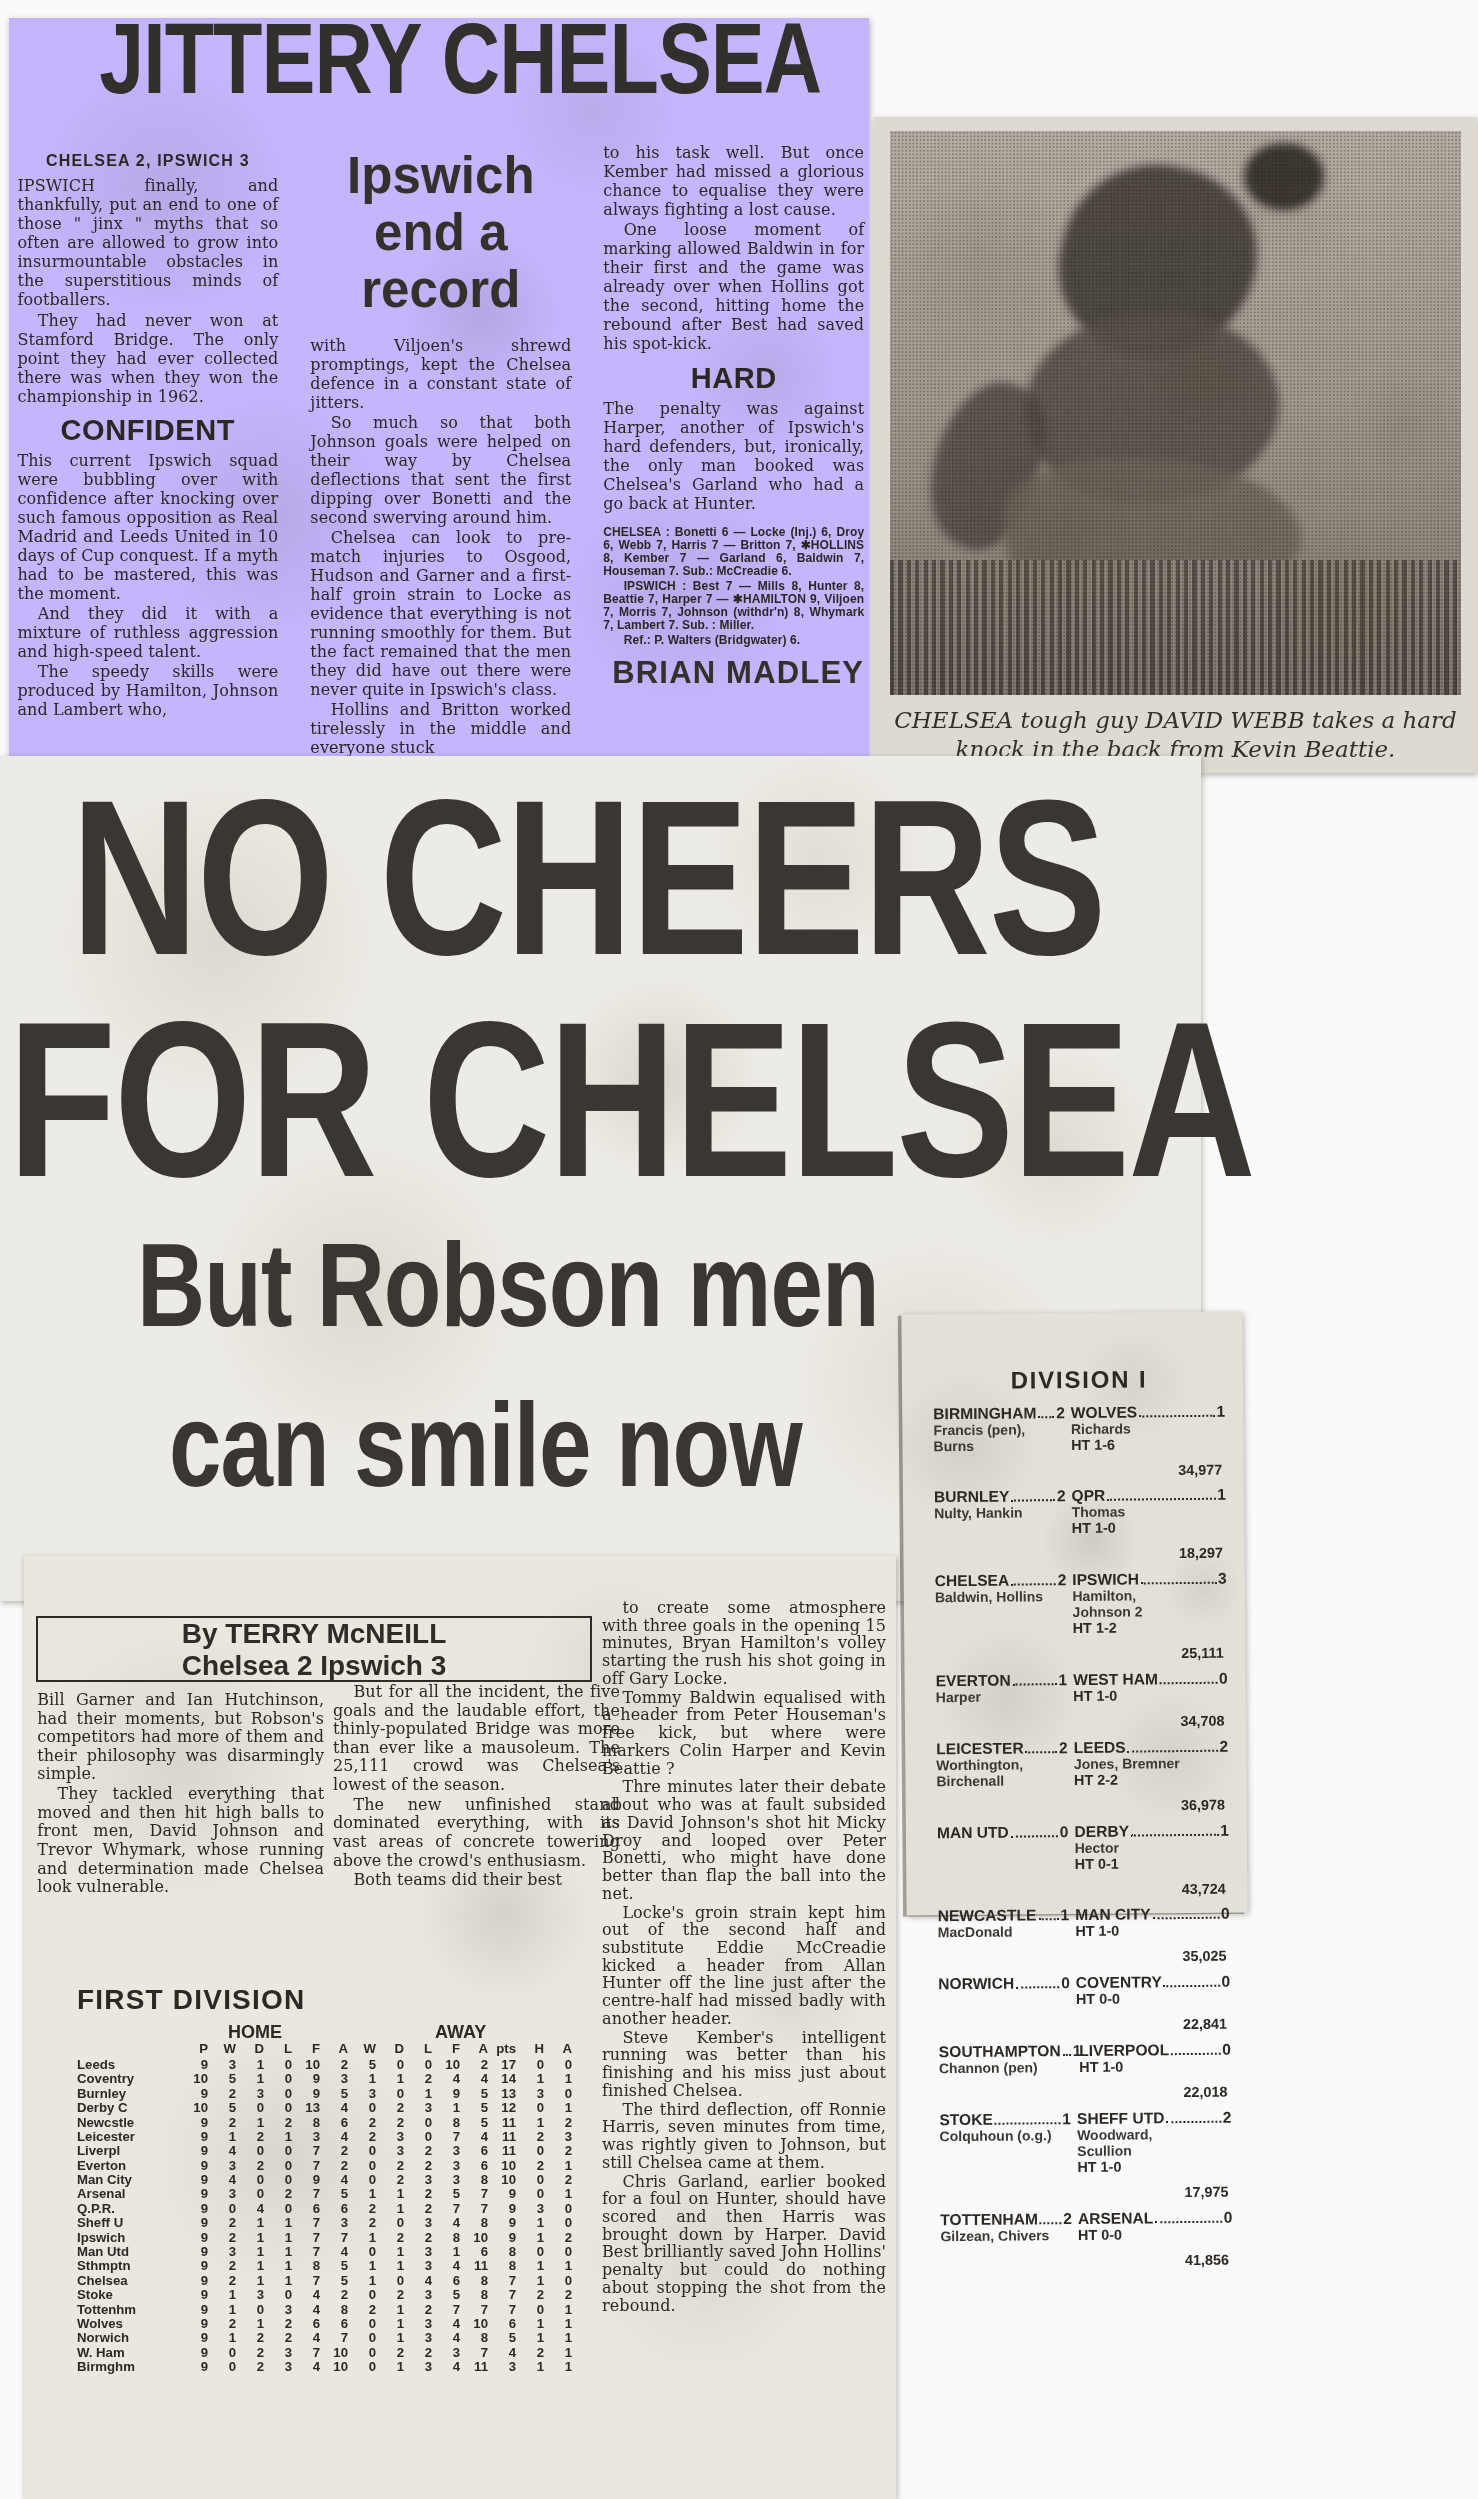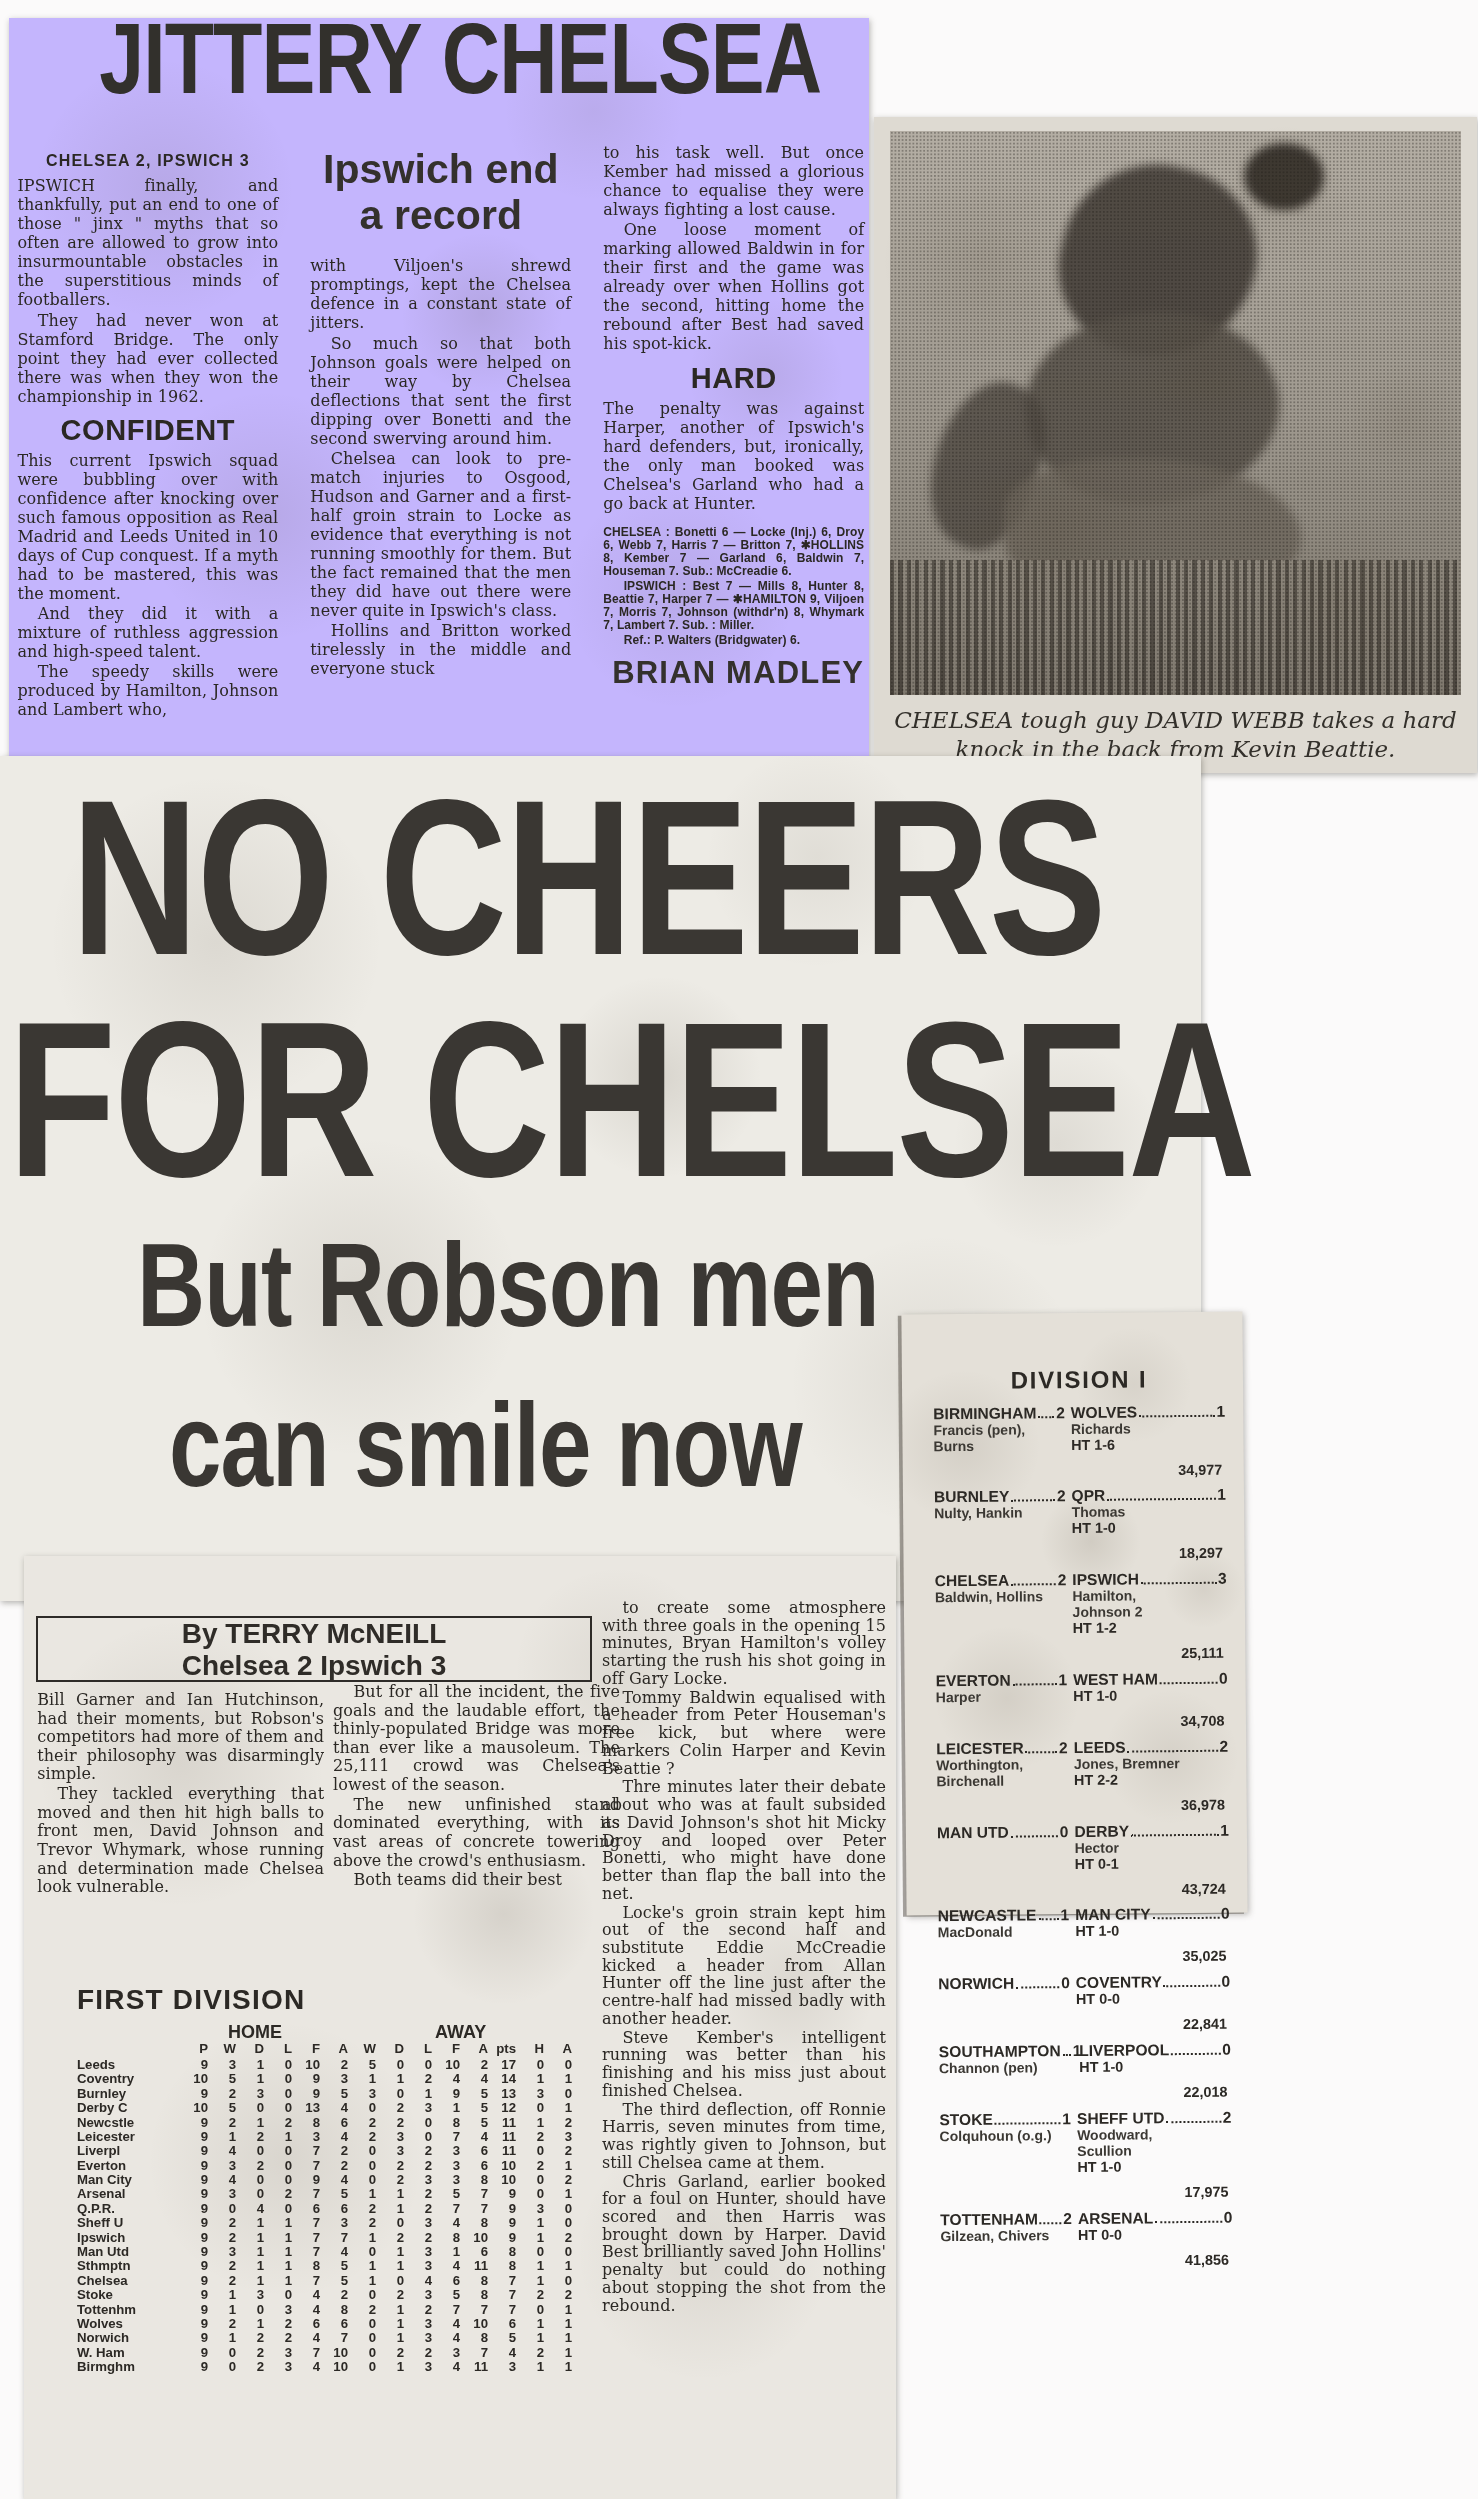--- a/index.html
+++ b/index.html
@@ -26,21 +26,21 @@
     letter-spacing:-1.2px;color:#32302c;}
   #clipA .headline .cond{transform-origin:center top;}
   .colwrap{position:absolute;top:125px;left:8.4px;right:4.8px;bottom:3.6px;display:flex;gap:32px;}
   .ncol{width:272px;font-size:16px;line-height:19px;text-align:justify;letter-spacing:0.1px;}
   .ncol p{margin:0 0 1.2px 0;text-indent:20.4px;}
   .ncol p:first-child{text-indent:0;}
   .scoreline{font-family:"Liberation Sans",sans-serif;font-weight:bold;font-size:16px;
     text-align:center;letter-spacing:1.2px;margin:8.4px 0 6px 0;}
   .subhead{font-family:"Liberation Sans",sans-serif;font-weight:bold;font-size:29px;
     text-align:center;margin:15.6px 0 10.8px 0;letter-spacing:0.6px;}
-  .colhead{font-family:"Liberation Sans",sans-serif;font-weight:bold;font-size:41px;
+  .colhead{font-family:"Liberation Sans",sans-serif;font-weight:bold;font-size:51px;
     line-height:1.12;text-align:center;margin:3.6px 0 18px 0;color:#34312d;}
   .ratings{font-family:"Liberation Sans",sans-serif;font-weight:bold;font-size:12px;
     line-height:13.2px;text-align:justify;margin-top:13.2px;}
   .writer{font-family:"Liberation Sans",sans-serif;font-weight:bold;font-size:31px;
     text-align:right;margin-top:15.6px;letter-spacing:1.2px;color:#34312d;}
 
   
   #clipB{left:874px;top:117px;width:603px;height:656px;background:#dedad2;}
   #photo{position:absolute;left:15.6px;top:14.4px;right:15.6px;height:564px;overflow:hidden;
     background:linear-gradient(180deg,#b4aea4 0%,#a29c92 45%,#8f897f 75%,#7d776d 100%);}

